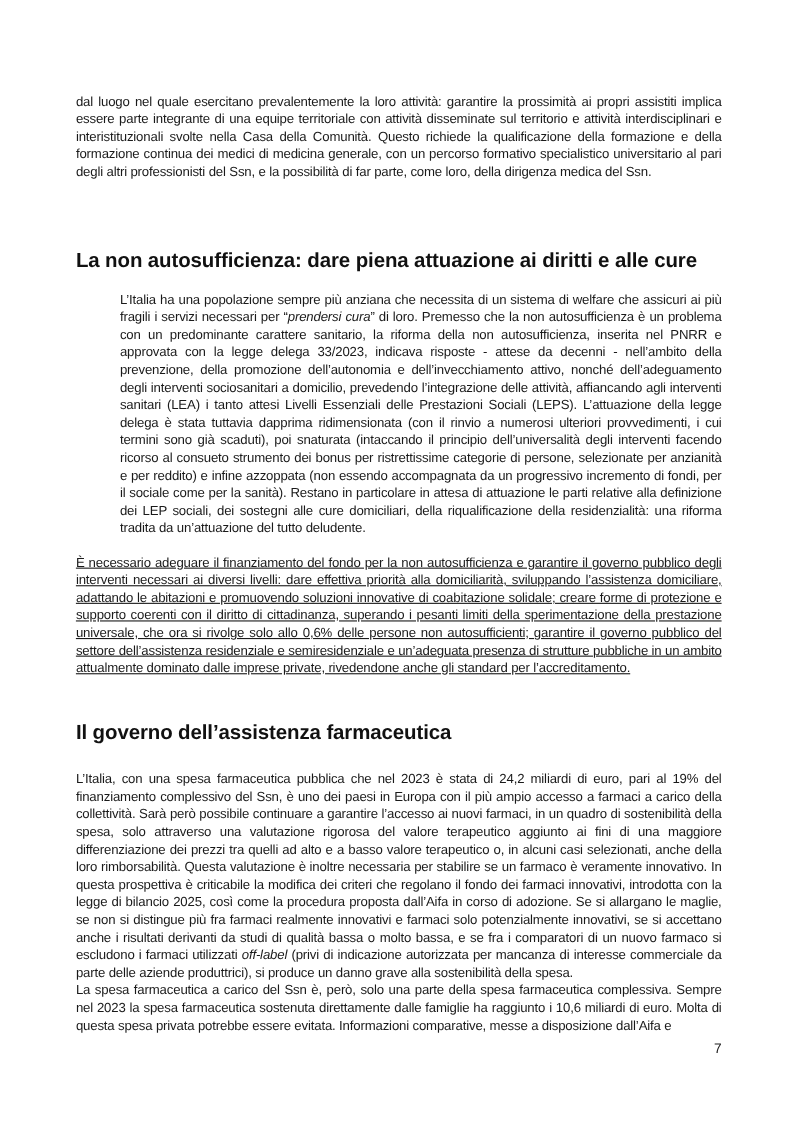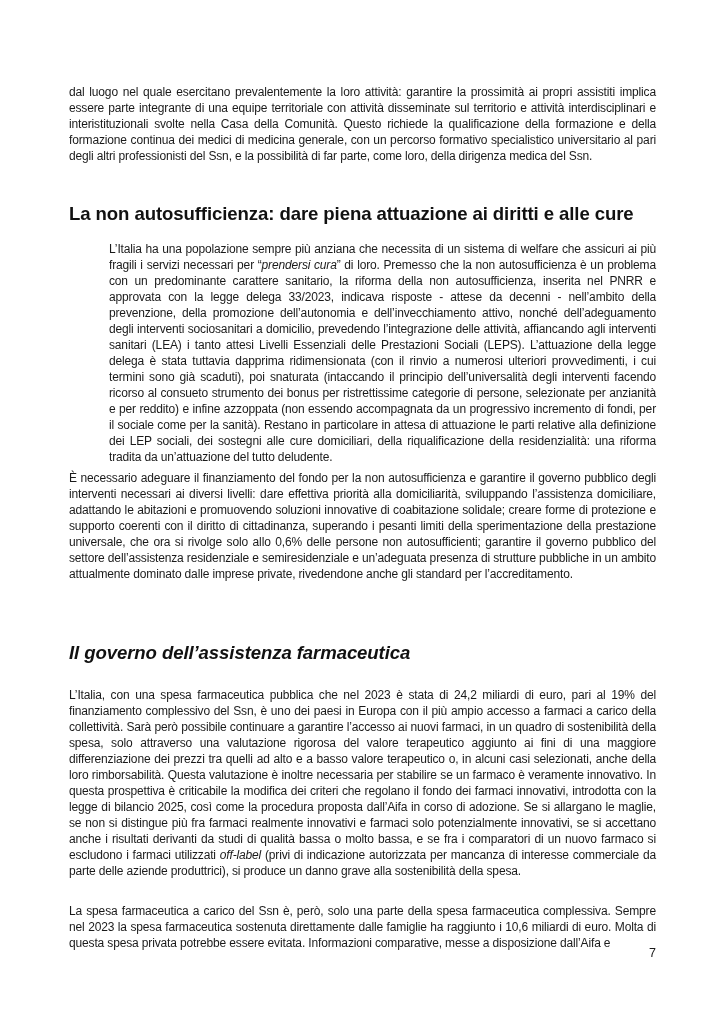--- a/index.html
+++ b/index.html
@@ -11,26 +11,26 @@
     }
     p {
       margin: 0; font-size: 12px; line-height: 16px;
       text-align: justify; letter-spacing: -0.15px;
     }
     h2 {
       margin: 0; font-size: 18.6px; font-weight: bold;
       letter-spacing: -0.1px; color: #111;
     }
     #p0 { }
-    #h1 { margin-top: 39px; }
+    #h1 { margin-top: 62px; }
     #p1 { margin-top: 16px; margin-left: 40px; }
-    #p2 { margin-top: 5px; }
-    #h2 { margin-top: 60px; font-style: italic; }
+    #p2 { margin-top: 15px; text-decoration: underline; }
+    #h2 { margin-top: 40px; }
     #p3 { margin-top: 23px; }
-    #p4 { margin-top: 24px; }
+    #p4 { margin-top: 0; }
     .page-number {
       position: absolute; left: 560px; width: 96px; top: 946px;
       text-align: right; font-family: "Liberation Sans", sans-serif;
       font-size: 12.5px; color: #1a1a1a;
     }
   </style>
 </head>
 <body>
 
 <div class="page">

